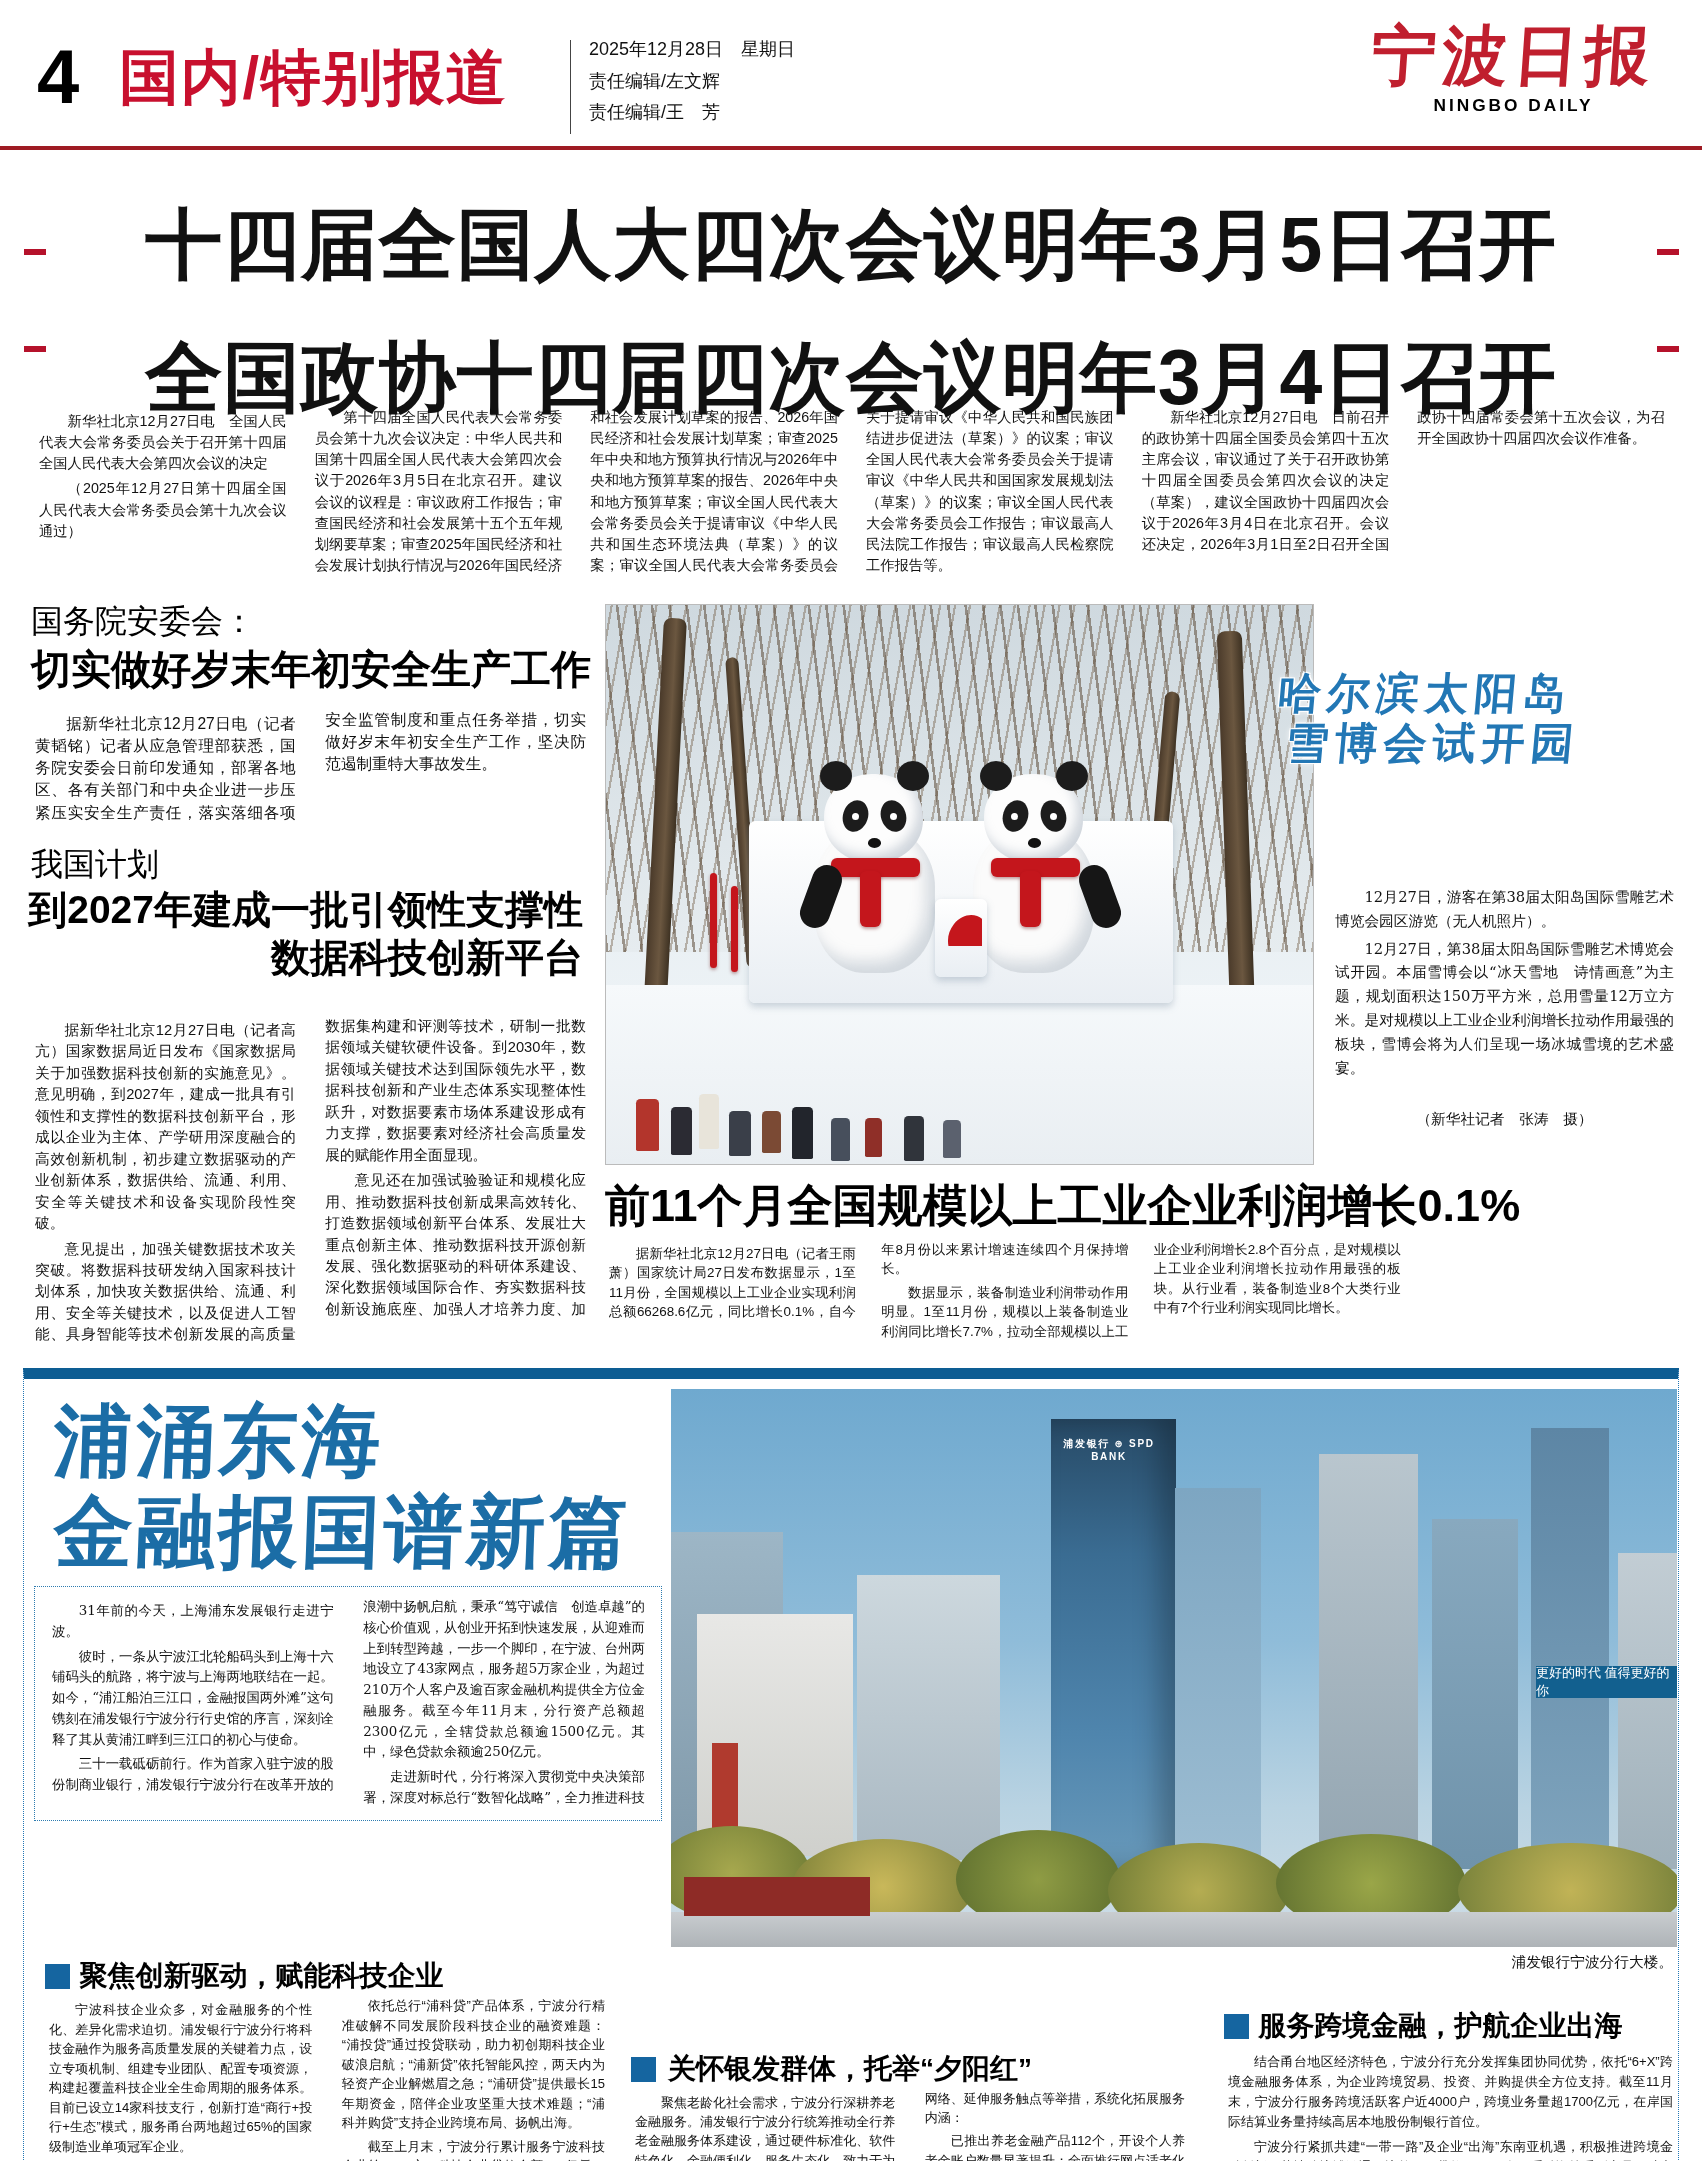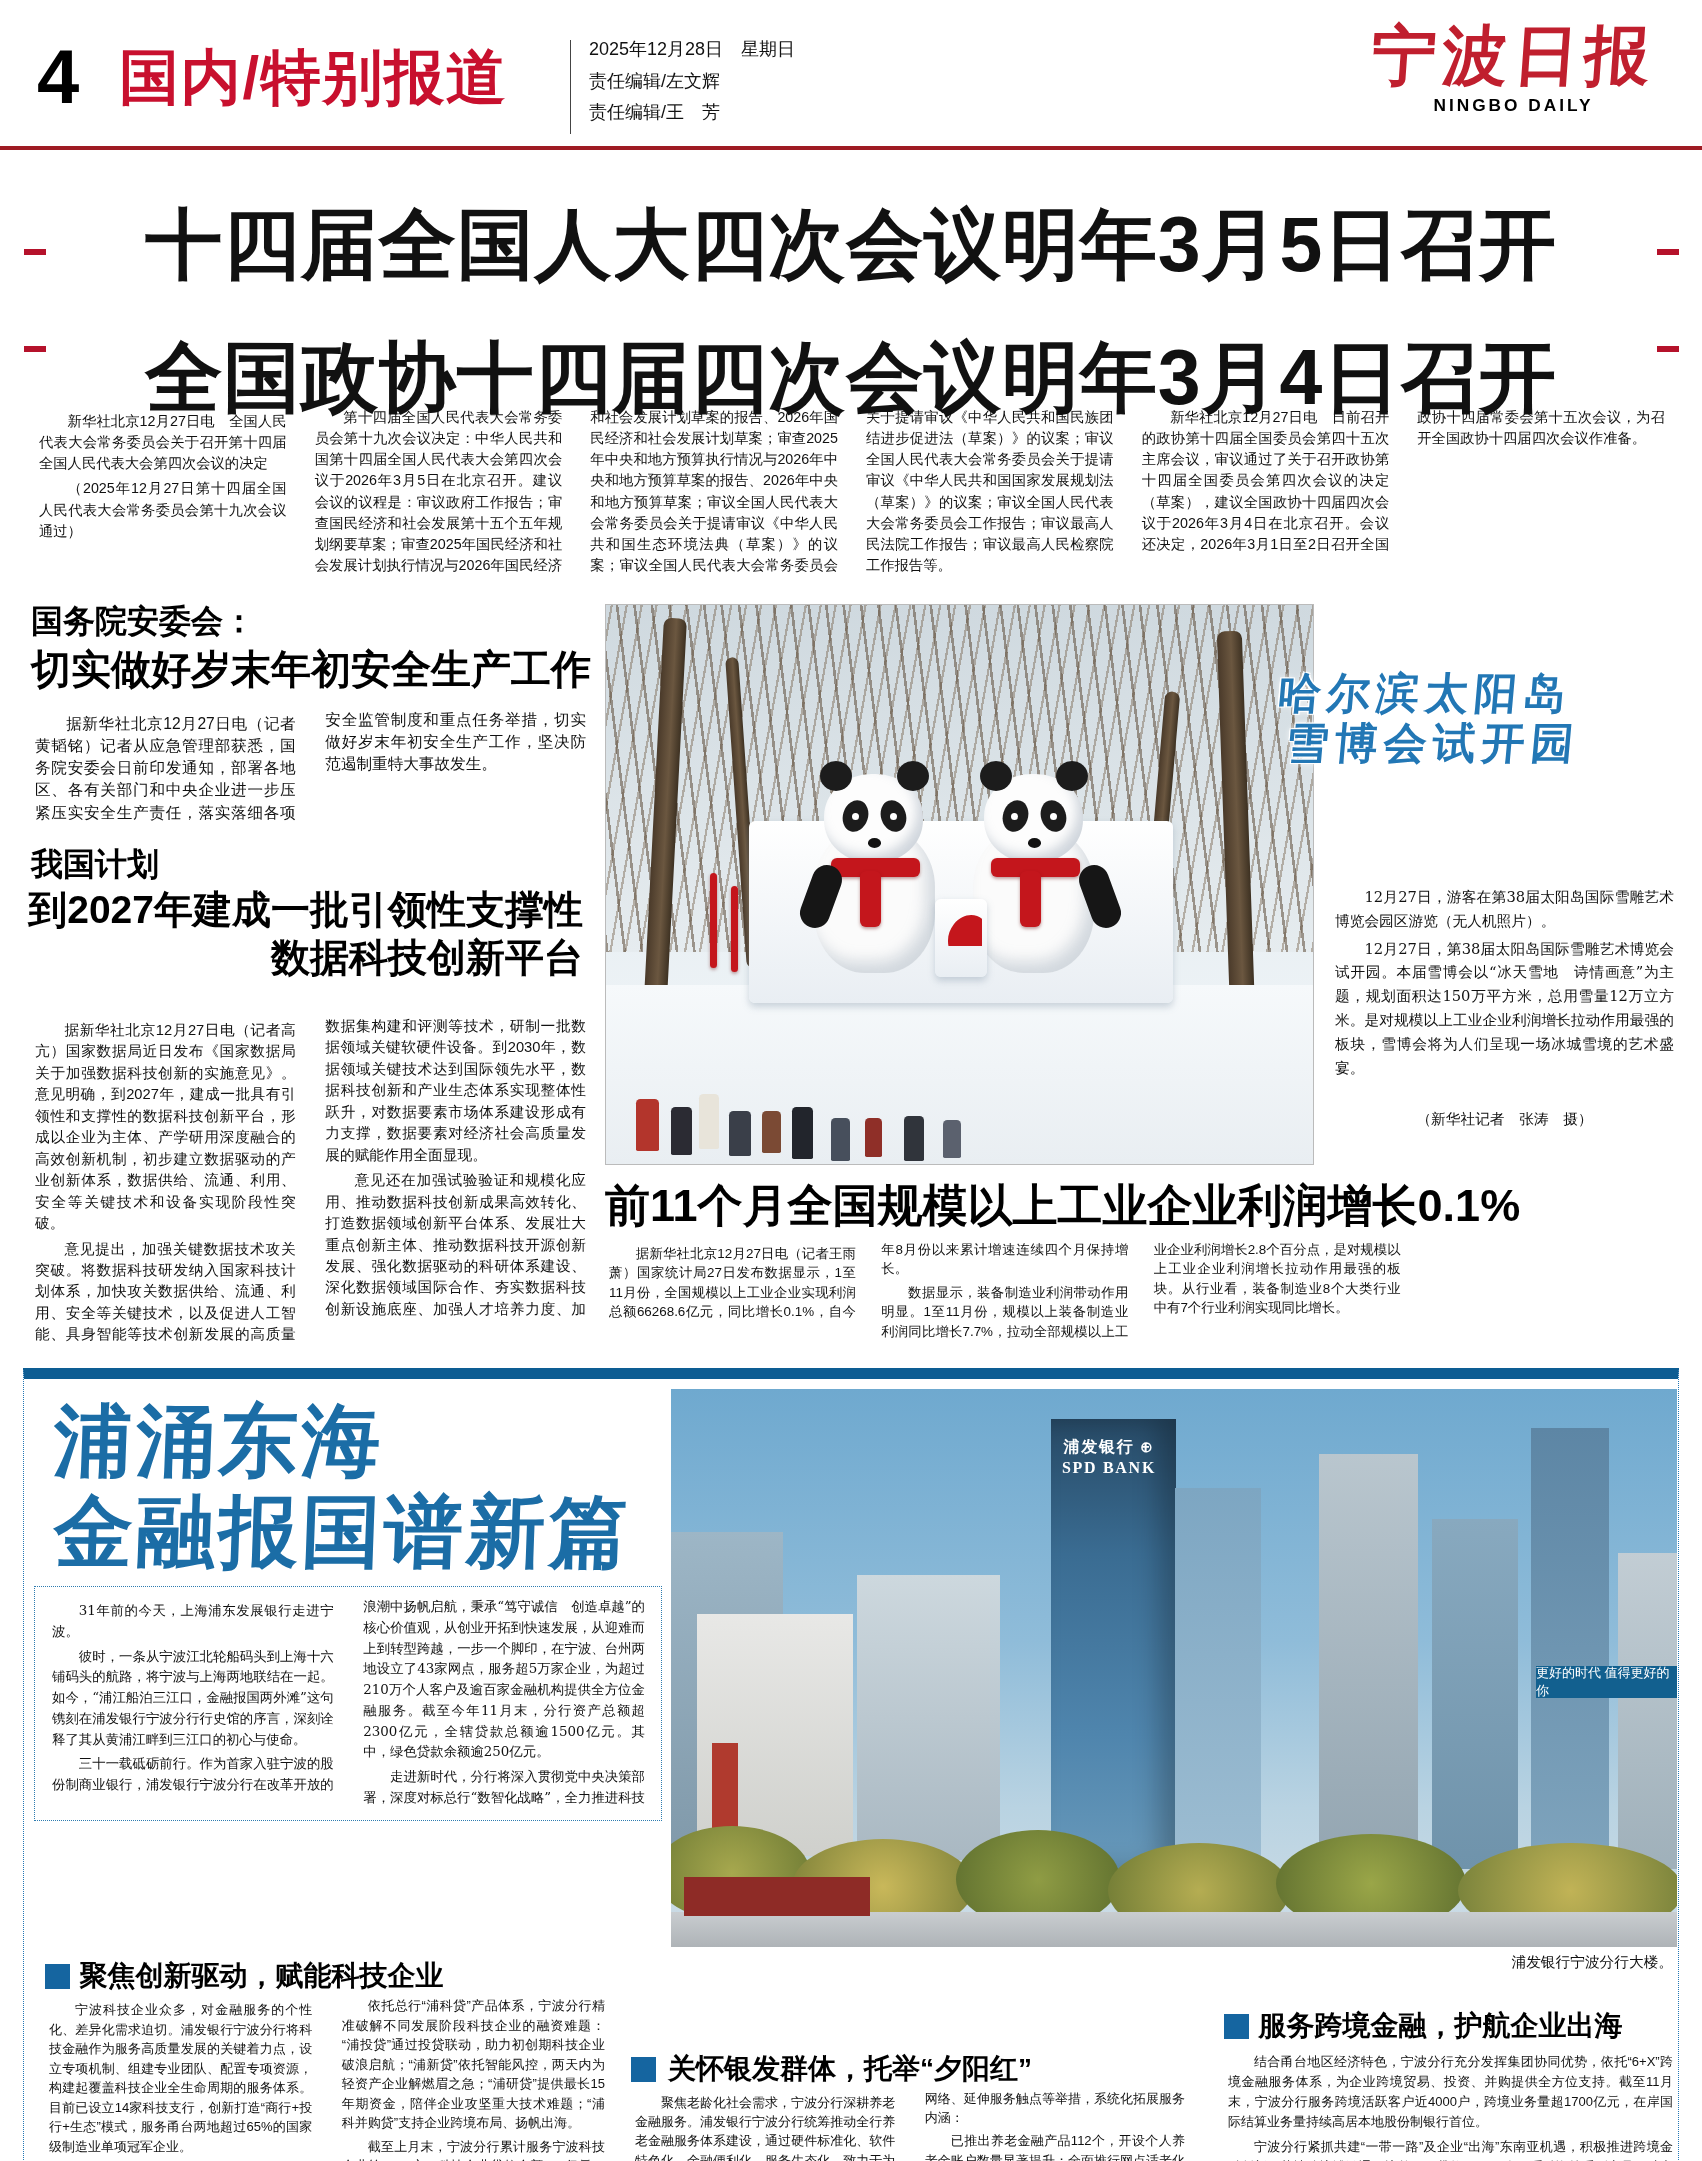--- a/index.html
+++ b/index.html
@@ -19,21 +19,21 @@
   
   .leadh{width:1702px;text-align:center;font-size:77px;font-weight:900;line-height:1.15;
          letter-spacing:0.9px;white-space:nowrap;}
   .reddash{width:21.6px;height:6px;background:#b5122b;}
   
   .art{position:absolute;text-align:justify;overflow:hidden;column-fill:auto;}
   .art p{margin:4px;text-indent:2em;}
   .cols6{column-count:6;column-gap:20px;}
   .cols4{column-count:4;column-gap:17.3px;}
   .cols2{column-count:2;column-gap:21.6px;}
-  .kicker{font-size:32px;font-weight:700;color:#000;line-height:1;}
+  .kicker{font-size:32px;font-weight:400;color:#000;line-height:1;}
   .h2{font-weight:900;color:#000;line-height:1.22;}
   .serif{font-family:"DejaVu Serif","Liberation Serif",serif;}
   
   .photo1{background:linear-gradient(#dfeaf2 0%,#e9f0f4 55%,#f2f5f7 100%);overflow:hidden;border:0.4px solid #bbb;}
   .treeband{position:absolute;left:0;top:0;width:100%;height:62%;
      background:
        repeating-linear-gradient(83deg,rgba(92,74,55,.55) 0 2.6px,rgba(0,0,0,0) 2.6px 17.3px),
        repeating-linear-gradient(-80deg,rgba(120,100,78,.45) 0 2.2px,rgba(0,0,0,0) 2.2px 14.7px),
        linear-gradient(#cfd9df,#e6ecef);}
   .trunk{position:absolute;background:linear-gradient(90deg,#4a3a2a,#6b5740 55%,#3d3122);border-radius:7.8px;}
@@ -204,21 +204,21 @@
     </div>
 
   <div class="abs photo2" style="left:671px;top:1389px;width:1006px;height:558px;">
 
     <div class="bld" style="left:0;top:143px;width:112px;height:337px;background:linear-gradient(#9db6c6,#7f98a9);"></div>
     <div class="bld" style="left:26px;top:225px;width:156px;height:242px;background:linear-gradient(#e8e8e6,#cfd0cc);"></div>
     <div class="bld" style="left:41px;top:354px;width:26px;height:108px;background:#b03a2e;"></div>
     <div class="bld" style="left:186px;top:186px;width:143px;height:285px;background:linear-gradient(#cdd8de,#a9b8c2);"></div>
 
     <div class="bld" style="left:380px;top:30px;width:125px;height:450px;background:linear-gradient(180deg,#274a66 0%,#3a6c92 30%,#4f85ad 70%,#6899ba 100%);box-shadow:inset -17.3px 0 26px rgba(0,0,0,.25);"></div>
-    <div class="spdsign" style="left:380px;top:48px;width:116px;font-size:16px;line-height:1.3;font-family:Liberation Serif, serif;">浦发银行 ⊕ SPD BANK</div>
+    <div class="spdsign" style="left:380px;top:48px;width:116px;font-size:10px;line-height:1.3;">浦发银行 ⊕ SPD BANK</div>
     <div class="bld" style="left:504px;top:99px;width:86px;height:380px;background:linear-gradient(#7da6c2,#9dbdd2);"></div>
 
     <div class="bld" style="left:648px;top:65px;width:99px;height:415px;background:linear-gradient(#b9c6ce,#93a5b1);"></div>
     <div class="bld" style="left:761px;top:130px;width:86px;height:350px;background:linear-gradient(#88a9bf,#6f93ab);"></div>
     <div class="bld" style="left:860px;top:39px;width:78px;height:441px;background:linear-gradient(#5d86a5,#7fa4bd);"></div>
     <div class="bld" style="left:947px;top:164px;width:60px;height:316px;background:linear-gradient(#c2cdd4,#9fb0ba);"></div>
     <div class="banner" style="left:865px;top:277px;width:142px;height:32px;font-size:13px;">更好的时代 值得更好的你</div>
 
     <div class="treedot" style="left:-17.3px;top:437px;width:156px;height:95px;background:radial-gradient(circle,#a7a84e,#6d7a34);"></div>
     <div class="treedot" style="left:121px;top:450px;width:182px;height:95px;background:radial-gradient(circle,#c9b85a,#7c8038);"></div>

